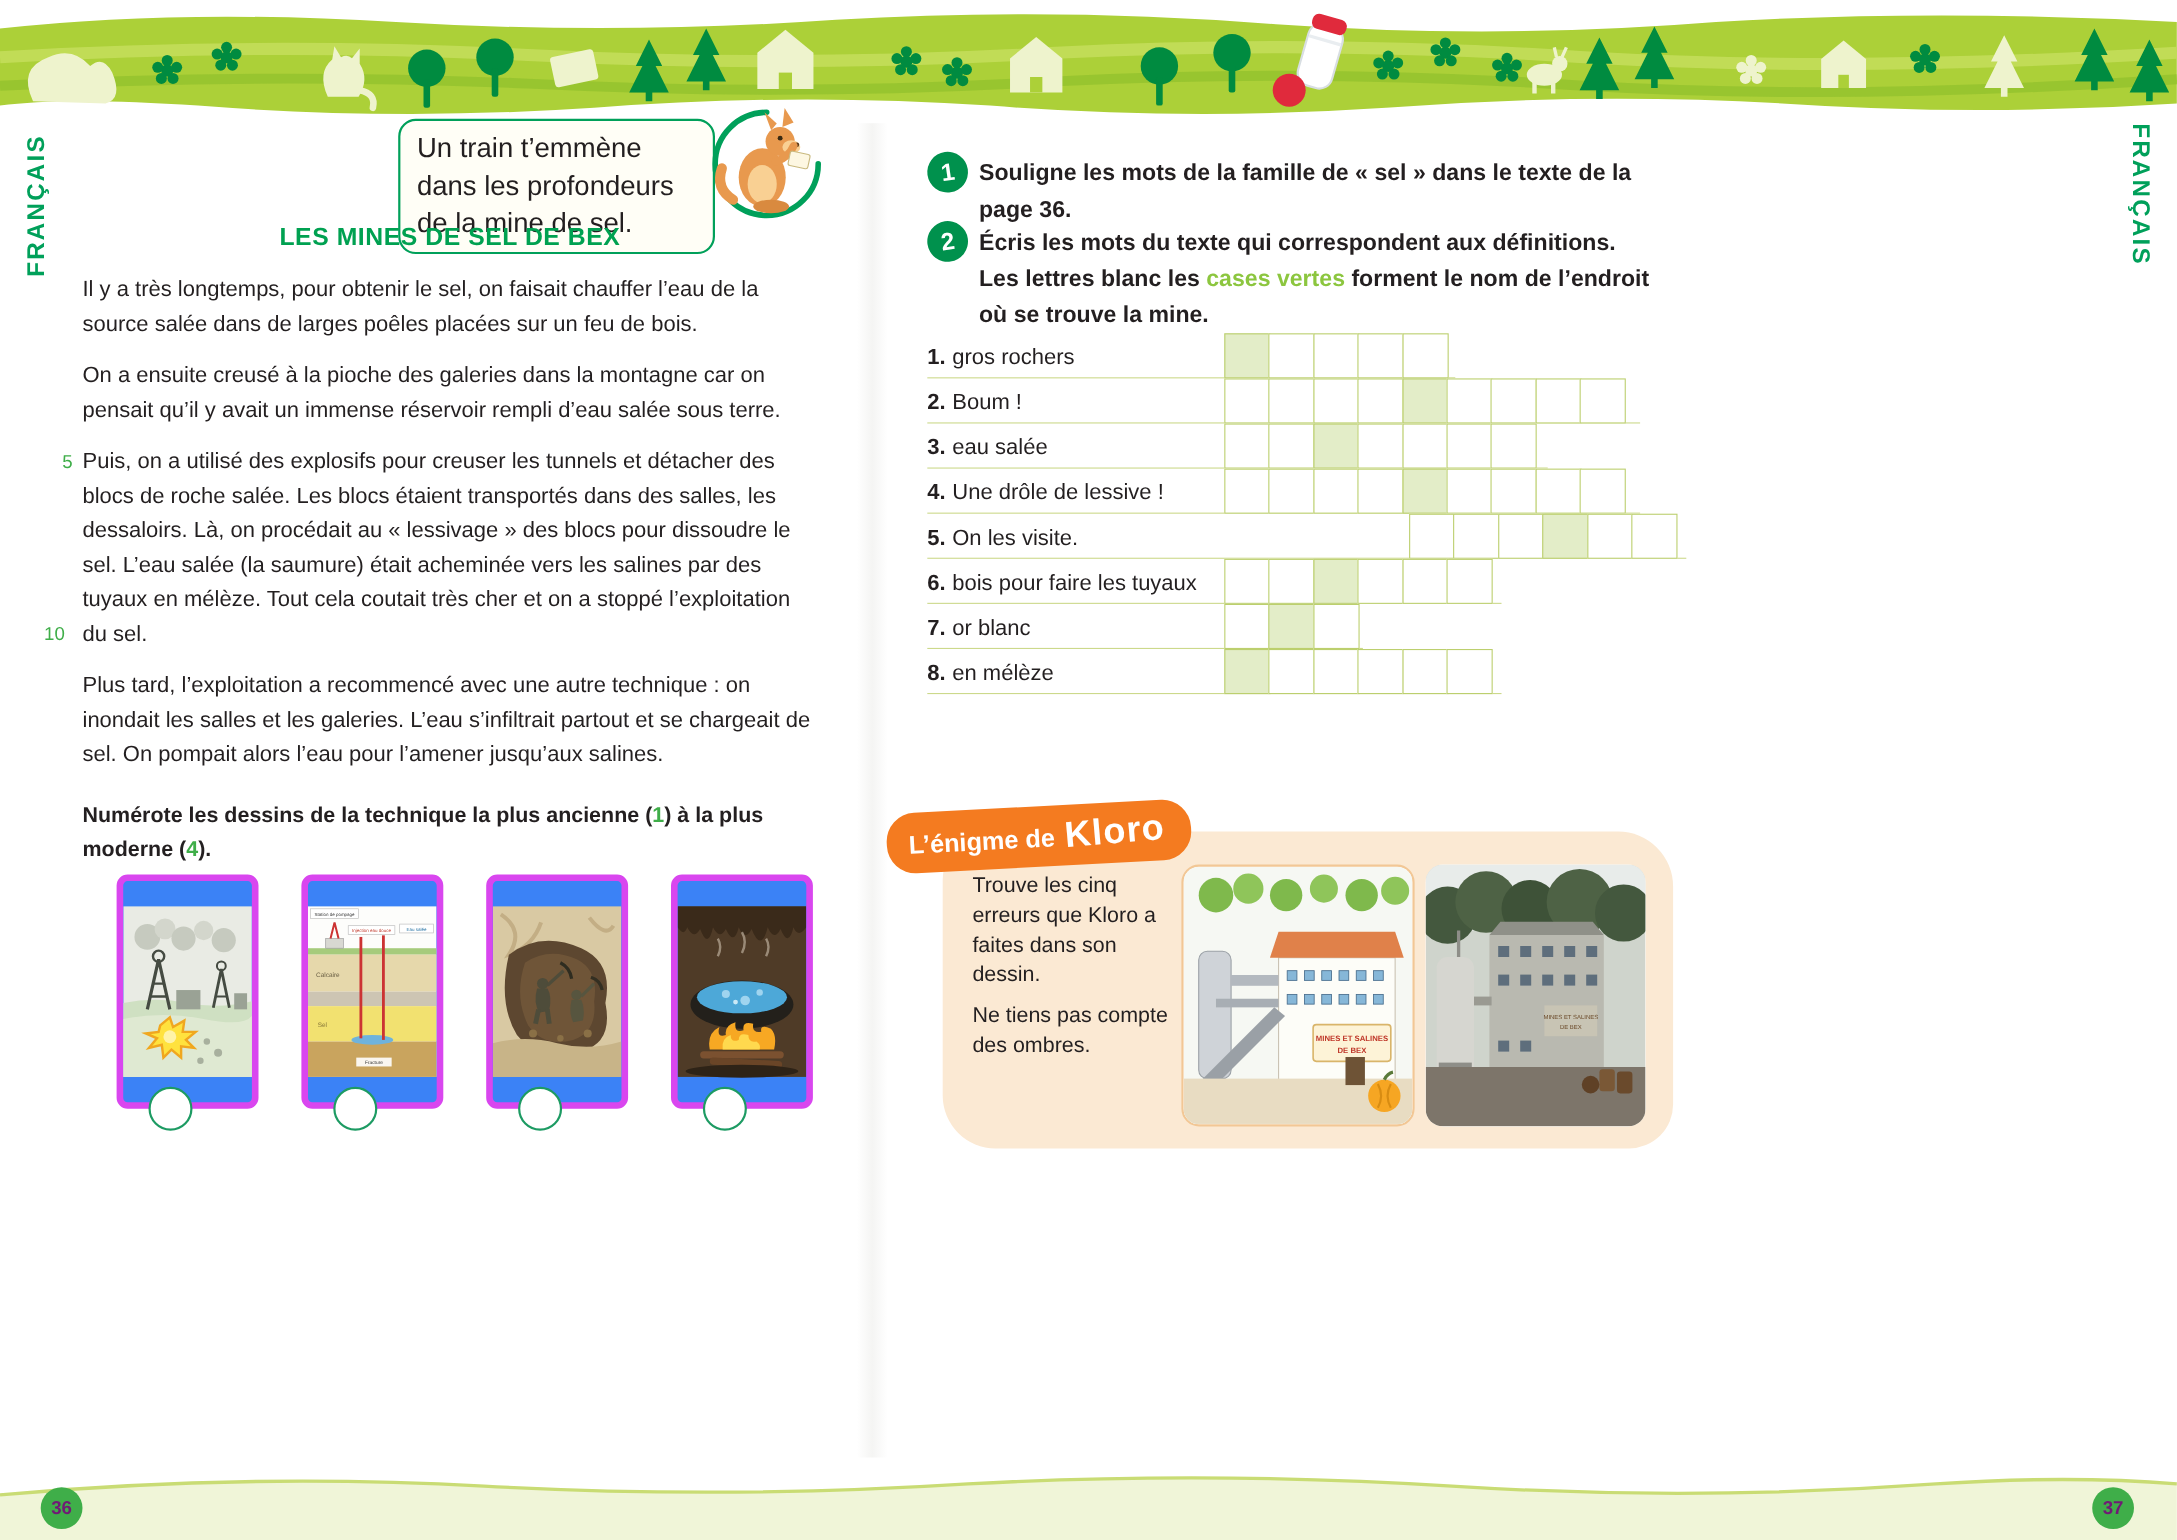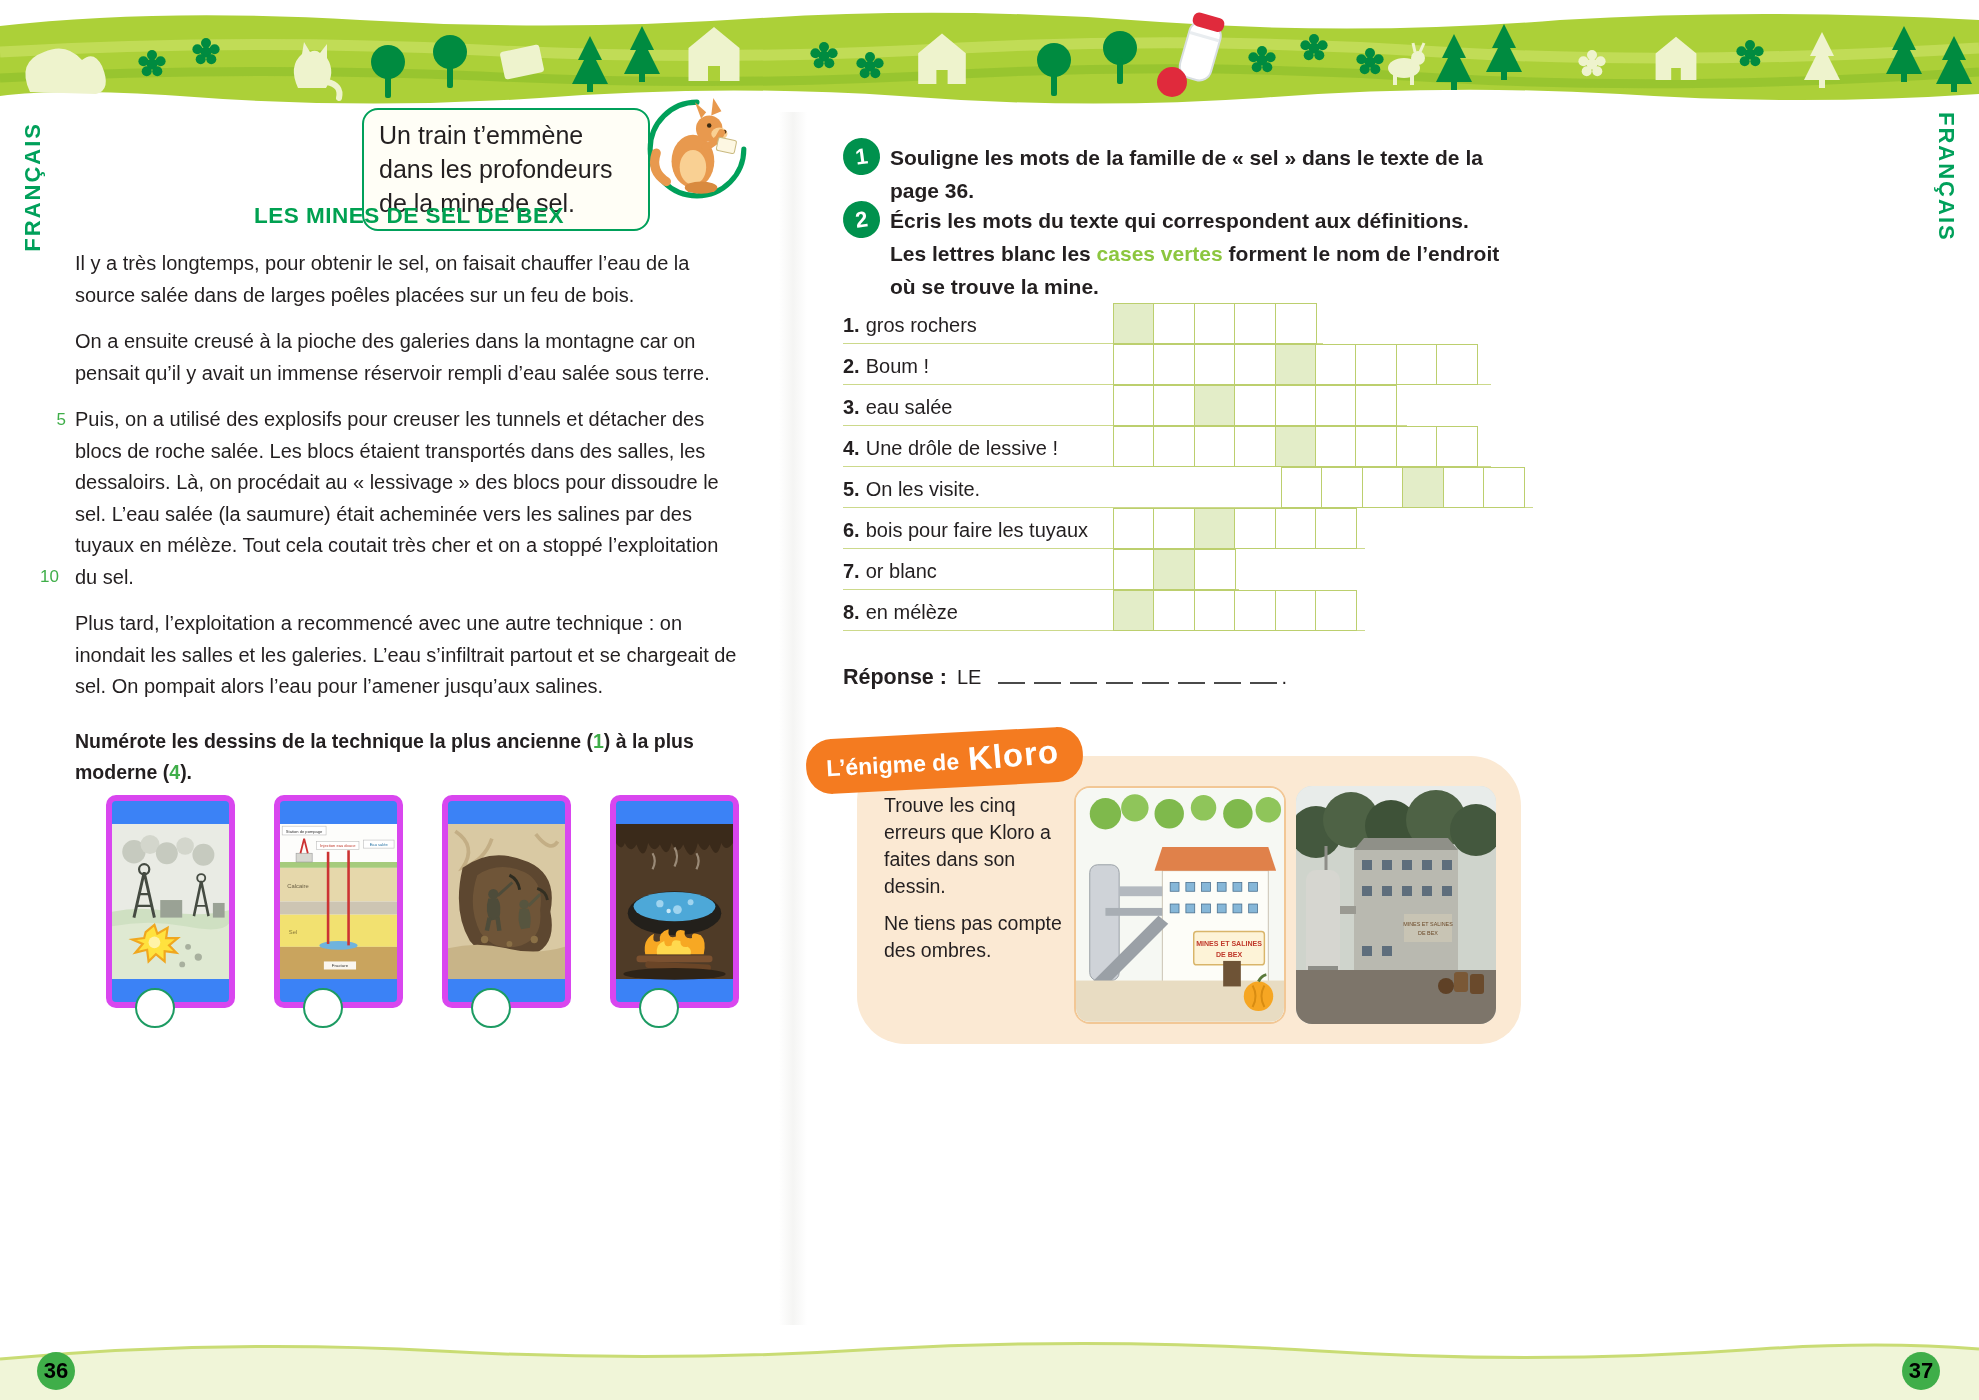--- a/index.html
+++ b/index.html
@@ -70,22 +70,22 @@
                   padding:7px 24px 10px 20px; transform:rotate(-3deg); display:flex; align-items:baseline; gap:9px; }
   .enigma-badge .prefix { font-size:23px; font-weight:bold; }
   .enigma-badge .name { font-size:33px; font-weight:bold; letter-spacing:1px; transform:rotate(-2deg); display:inline-block; }
   .enigma-text { left:884px; top:792px; width:192px; font-size:19.5px; line-height:27px; }
   .enigma-text p + p { margin-top:10px; }
   .enigma-img { border-radius:16px; overflow:hidden; background:#fff; }
   .enigma-img svg { display:block; width:100%; height:100%; }
   #enigma-drawing { left:1074px; top:786px; width:212px; height:238px; border:2px solid #f2c795; }
   #enigma-photo   { left:1296px; top:786px; width:200px; height:238px; }
 
-  .page-num { width:38px; height:38px; border-radius:50%; background:#3fae49; color:#000000; font-weight:bold;
-              font-size:22px; display:flex; align-items:center; justify-content:center; }
+  .page-num { width:38px; height:38px; border-radius:50%; background:#3fae49; color:#701a75; font-weight:bold;
+              font-size:17px; display:flex; align-items:center; justify-content:center; }
   #page-num-left  { left:37px;  top:1352px; }
   #page-num-right { left:1902px; top:1352px; }
 </style>
 </head>
 <body>
 
 <div class="spread">
 
   <div class="abs top-banner">
     <svg width="1979" height="112" viewBox="0 0 1979 112">
@@ -433,35 +433,20 @@
           <span class="cell green"></span>
           <span class="cell"></span>
           <span class="cell"></span>
           <span class="cell"></span>
           <span class="cell"></span>
           <span class="cell"></span>
         </div>
       </div>
     </div>
 
-  <div class="abs response">
-    <span class="label">Réponse :</span>
-    <span class="article">LE</span>
-    <span class="blanks">
-        <span class="blank"></span>
-        <span class="blank"></span>
-        <span class="blank"></span>
-        <span class="blank"></span>
-        <span class="blank"></span>
-        <span class="blank"></span>
-        <span class="blank"></span>
-        <span class="blank"></span>
-      </span>
-    <span>.</span>
-  </div>
 
   <div class="abs enigma-panel"></div>
 
   <div class="abs enigma-badge">
     <span class="prefix">L’énigme de</span>
     <span class="name">Kloro</span>
   </div>
 
   <div class="abs enigma-text">
     <p>Trouve les cinq erreurs que Kloro a faites dans son dessin.</p>

